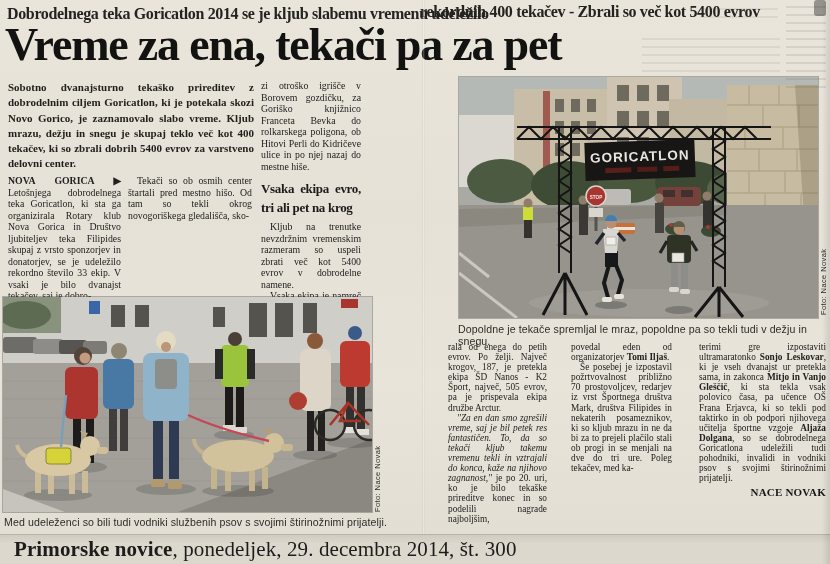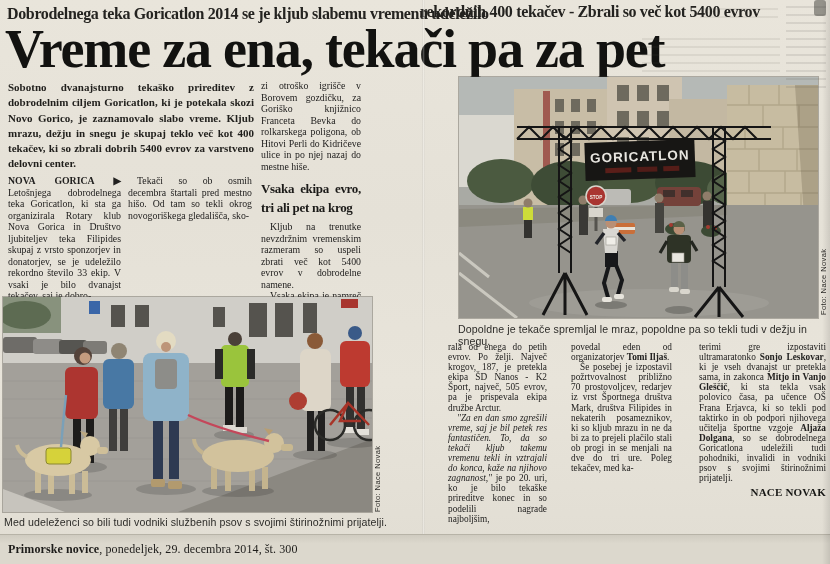--- a/index.html
+++ b/index.html
@@ -8,21 +8,21 @@
     background:linear-gradient(180deg,#e9e5db 0%,#e5e1d7 38%,#e8e4da 68%,#e1ddd3 100%);
     color:#1f1e1c;}
   .page:after{content:"";position:absolute;right:0;top:0;width:8px;height:564px;
     background:linear-gradient(90deg,rgba(0,0,0,0),rgba(0,0,0,.10));pointer-events:none;}
 
   
   .kicker-left,.kicker-right{position:absolute;top:5px;font-weight:700;font-size:16px;
     letter-spacing:-.35px;white-space:nowrap;color:#242320;}
   .kicker-left{left:7px;}
   .kicker-right{left:420px;top:3px;}
-  .headline{position:absolute;left:5px;top:18px;margin:0;font-size:54px;font-weight:700;
+  .headline{position:absolute;left:5px;top:18px;margin:0;font-size:46px;font-weight:700;
     letter-spacing:-1.2px;color:#121210;white-space:nowrap;}
 
   
   .lead{position:absolute;left:8px;top:80px;width:246px;font-weight:700;
     font-size:11px;line-height:15.3px;text-align:justify;color:#201f1c;}
   .tcol{position:absolute;font-size:9.8px;line-height:11.5px;text-align:justify;color:#222120;}
   .bcol{position:absolute;top:342px;font-size:9.3px;line-height:10.1px;text-align:justify;color:#222120;}
   .tcol p,.bcol p{margin:0;}
   .tcol p.ind,.bcol p.ind{text-indent:9px;}
   .sub{font-family:"Liberation Serif",serif;font-weight:700;font-size:13px;line-height:19px;
@@ -47,39 +47,39 @@
   .b1{left:786px;top:4px;width:40px;height:84px;}
   .b2{left:642px;top:32px;width:138px;height:40px;opacity:.09;}
   .b3{left:700px;top:4px;width:78px;height:14px;opacity:.09;}
   .inkblot{position:absolute;left:814px;top:0px;width:12px;height:16px;border-radius:3px;
     background:rgba(45,44,40,.45);filter:blur(.5px);}
 
   
   .footer{position:absolute;left:0;bottom:0;width:830px;height:29px;
     background:linear-gradient(180deg,#cfcbc0,#dcd8cd 30%,#dcd8cd);
     border-top:1px solid #b7b3a7;display:flex;align-items:center;}
-  .footer-text{margin-left:8px;font-size:12px;color:#1d1c1a;letter-spacing:.1px;}
+  .footer-text{margin-left:14px;font-size:21px;color:#1d1c1a;letter-spacing:.1px;}
 </style>
 </head>
 <body>
 
 <div class="page">
 
   <div class="kicker-left">Dobrodelnega teka Goricatlon 2014 se je kljub slabemu vremenu udeležilo</div>
   <div class="kicker-right">rekordnih 400 tekačev - Zbrali so več kot 5400 evrov</div>
   <h1 class="headline">Vreme za ena, tekači pa za pet</h1>
 
   <div class="lead">Sobotno dvanajsturno tekaško prireditev z dobrodelnim ciljem Goricatlon, ki je potekala skozi Novo Gorico, je zaznamovalo slabo vreme. Kljub mrazu, dežju in snegu je skupaj teklo več kot 400 tekačev, ki so zbrali dobrih 5400 evrov za varstveno delovni center.</div>
 
   <div class="tcol" style="left:8px;top:175px;width:113px;">
     <p><span class="seg-b">NOVA GORICA ▶ </span><span>Letošnjega dobrodelnega teka Goricatlon, ki sta ga organizirala Rotary klub Nova Gorica in Društvo ljubiteljev teka Filipides skupaj z vrsto sponzorjev in donatorjev, se je udeležilo rekordno število 33 ekip. V vsaki je bilo dvanajst tekačev, saj je dobro-</span></p>
   </div>
 
   <div class="tcol" style="left:128px;top:175px;width:124px;">
-    <p class="ind">Tekači so ob osmih decembra štartali pred mestno hišo. Od tam so tekli okrog novogoriškega gledališča, sko-</p>
+    <p class="ind">Tekači so ob osmih center štartali pred mestno hišo. Od tam so tekli okrog novogoriškega gledališča, sko-</p>
   </div>
 
   <div class="tcol" style="left:261px;top:80px;width:100px;">
     <p>zi otroško igrišče v Borovem gozdičku, za Goriško knjižnico Franceta Bevka do rolkarskega poligona, ob Hitovi Perli do Kidričeve ulice in po njej nazaj do mestne hiše.</p>
     <h2 class="sub">Vsaka ekipa evro, tri ali pet na krog</h2>
     <p class="ind">Kljub na trenutke nevzdržnim vremenskim razmeram so uspeli zbrati več kot 5400 evrov v dobrodelne namene.</p>
     <p class="ind">Vsaka ekipa je namreč za vsak pretečeni krog doni-</p>
   </div>
 
   <figure style="left:3px;top:297px;width:369px;height:215px;">

